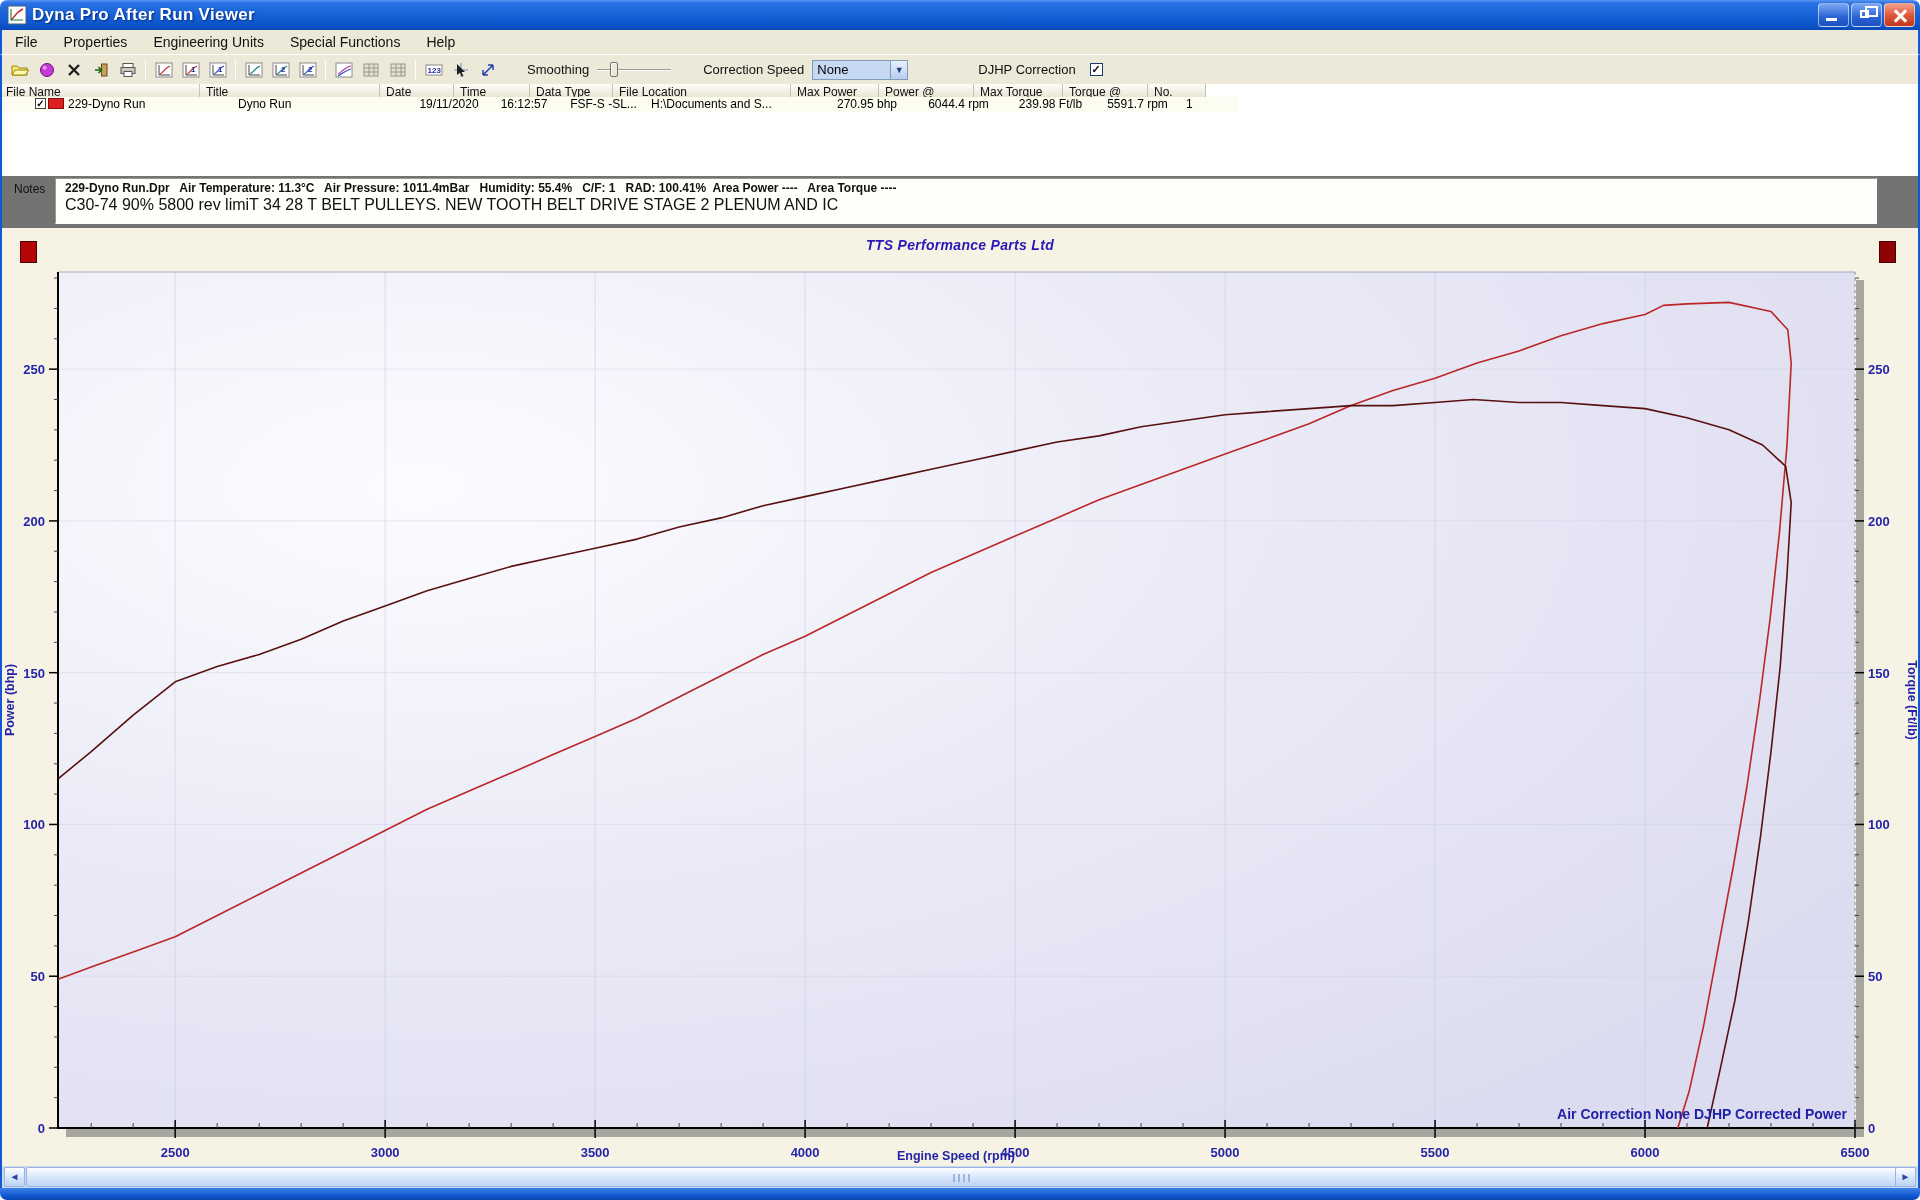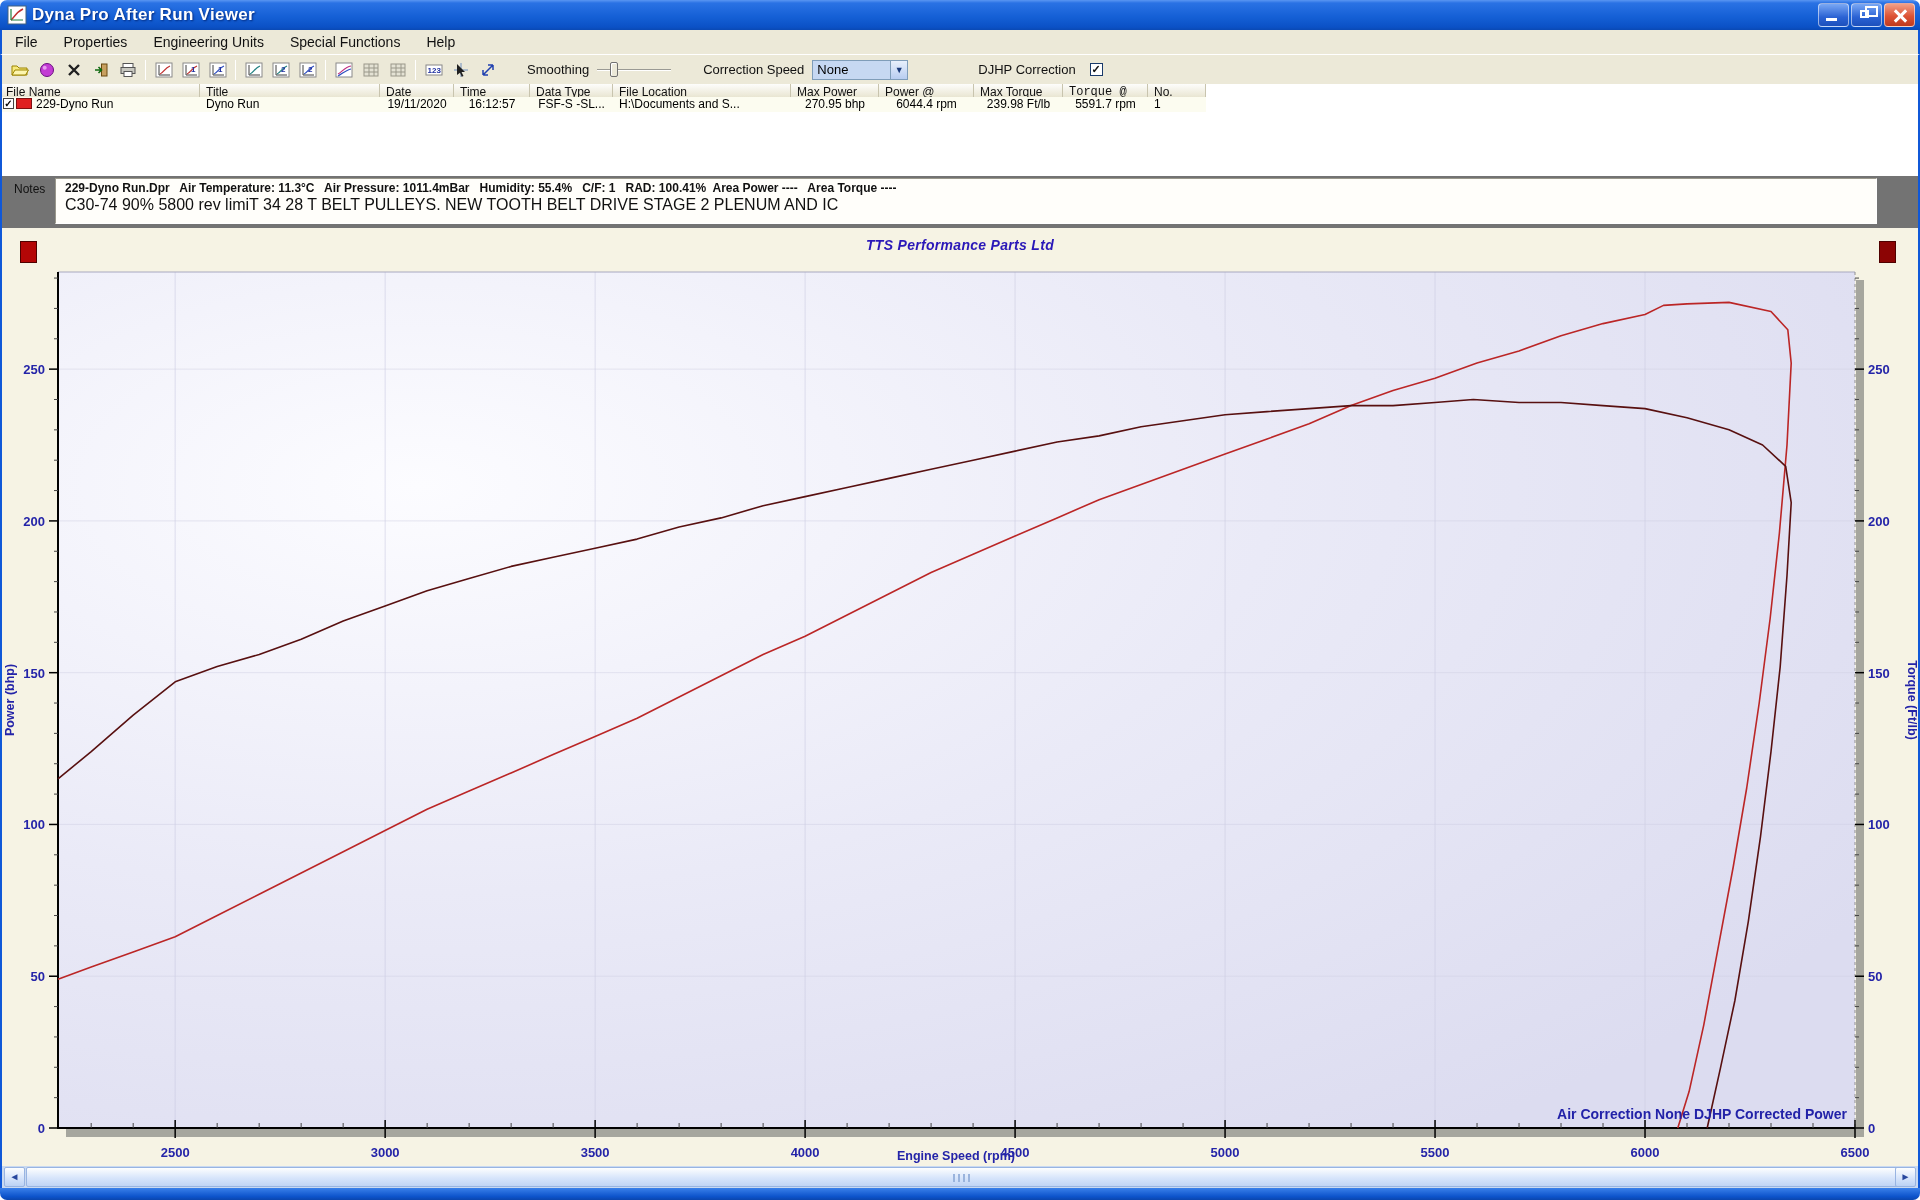--- a/index.html
+++ b/index.html
@@ -47,21 +47,21 @@
     border-left:1px solid #7f9db9; display:flex; align-items:center; justify-content:center;
     font-size:9px; color:#1a3a7a; }
   .checkbox { width:13px; height:13px; background:#fff; border:1px solid #1a3a6a; font-size:11px;
     font-weight:bold; color:#111; line-height:11px; text-align:center; margin-left:6px; }
 
   
   .lv-header { position:absolute; left:0; top:84px; height:17px; display:flex; }
   .lv-h { height:17px; background:linear-gradient(180deg,#fdfdfb,#ece9d8 70%,#e2dfc8);
     border-right:1px solid #c8c4ae; border-bottom:1px solid #b8b4a0; font-size:12px; color:#111;
     padding:1px 0 0 6px; white-space:nowrap; overflow:hidden; }
-  .lv-row { position:absolute; left:0; top:97px; height:15px; display:flex; background:#fcfcf0; font-size:12px; }
+  .lv-row { position:absolute; left:0; top:97px; height:15px; display:flex; background:#fcfcf0; font-size:12px;padding-left:32px; }
   .lv-c { height:15px; padding-top:0px; white-space:nowrap; overflow:hidden; color:#000; }
   .lv-check { display:inline-block; width:11px; height:11px; border:1px solid #444; background:#fff;
     font-size:10px; line-height:9px; text-align:center; margin:1px 2px 0 3px; vertical-align:top; font-weight:bold;}
   .lv-swatch { display:inline-block; width:16px; height:11px; margin:1px 4px 0 0; vertical-align:top; border:1px solid #801010; }
   .list-area { position:absolute; left:0; top:116px; width:1920px; height:60px; background:#fff; }
 
   
   .notes-strip { position:absolute; left:0; top:176px; width:1920px; height:52px; background:#737373; }
   .notes-label { position:absolute; left:14px; top:6px; font-size:12px; color:#111; }
   .notes-box { position:absolute; left:55px; top:2px; width:1822px; height:46px; background:#fffefa;
@@ -299,21 +299,21 @@
   <div class="lv-header" id="lv-header">
       <div class="lv-h" style="width: 200px;">File Name</div>
       <div class="lv-h" style="width: 180px;">Title</div>
       <div class="lv-h" style="width: 74px;">Date</div>
       <div class="lv-h" style="width: 76px;">Time</div>
       <div class="lv-h" style="width: 83px;">Data Type</div>
       <div class="lv-h" style="width: 178px;">File Location</div>
       <div class="lv-h" style="width: 88px;">Max Power</div>
       <div class="lv-h" style="width: 95px;">Power @</div>
       <div class="lv-h" style="width: 89px;">Max Torque</div>
-      <div class="lv-h" style="width: 85px; font-family: Liberation Mono, monospace;">Torque @</div>
+      <div class="lv-h" style="width: 85px;">Torque @</div>
       <div class="lv-h" style="width: 58px;">No.</div>
     </div>
   <div class="lv-row" id="lv-row">
       <div class="lv-c" style="width: 200px; text-align: left;"><span class="lv-check">✓</span><span class="lv-swatch" style="background: rgb(224, 32, 32);"></span><span>229-Dyno Run</span></div>
       <div class="lv-c" style="width: 180px; text-align: left; padding-left: 6px;">Dyno Run</div>
       <div class="lv-c" style="width: 74px; text-align: center;">19/11/2020</div>
       <div class="lv-c" style="width: 76px; text-align: center;">16:12:57</div>
       <div class="lv-c" style="width: 83px; text-align: center;">FSF-S -SL...</div>
       <div class="lv-c" style="width: 178px; text-align: left; padding-left: 6px;">H:\Documents and S...</div>
       <div class="lv-c" style="width: 88px; text-align: center;">270.95 bhp</div>

